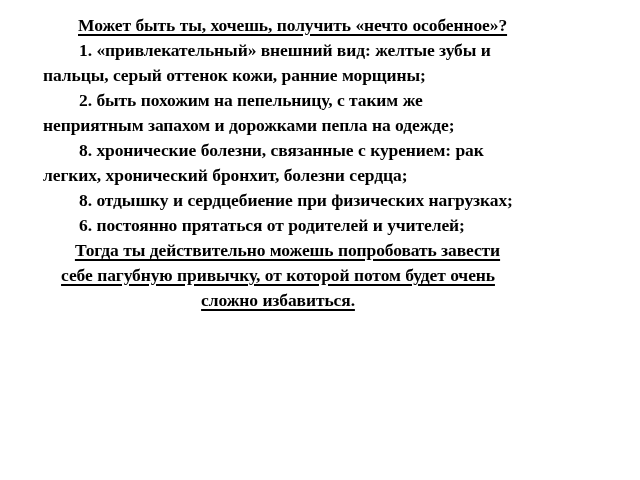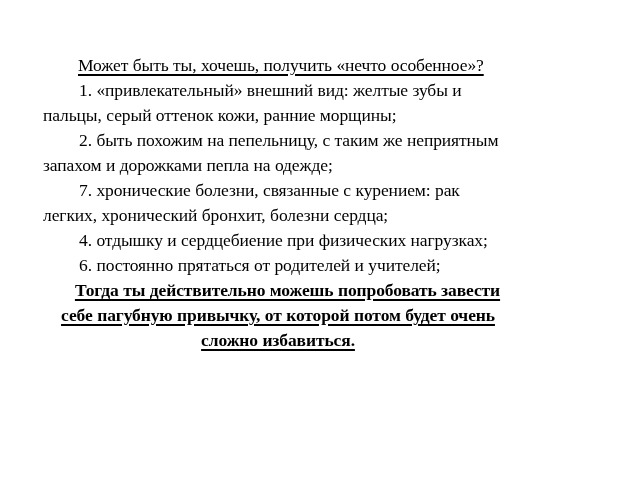--- a/index.html
+++ b/index.html
@@ -37,33 +37,32 @@
     padding: 0;
     font-size: 17.5px;
     line-height: 25px;
     text-align: left;
     letter-spacing: -0.1px;
     word-spacing: 0.2px;
   }
 
   
   .para-heading {
-    font-weight: normal;
+    font-weight: bold;
     text-indent: 35px;
-    margin-top: 40px;
   }
   .para-heading .u {
     text-decoration: underline;
     text-decoration-thickness: 1.5px;
     text-underline-offset: 2.5px;
   }
 
   
   .para-item {
-    font-weight: normal;
+    font-weight: bold;
     text-indent: 36px;
   }
 
   
   .para-closing {
     font-weight: bold;
     text-indent: 19px;
     text-align: center;
   }
   .para-closing .u {
@@ -82,23 +81,23 @@
 <div class="slide">
 
   <div class="text-body">
 
     <p class="para para-heading"><span class="u">Может быть ты, хочешь, получить «нечто особенное»?</span></p>
 
     <p class="para para-item"><span>1. «привлекательный» внешний вид: желтые зубы и пальцы, серый оттенок кожи, ранние морщины;</span></p>
 
     <p class="para para-item"><span>2. быть похожим на пепельницу, с таким же неприятным запахом и дорожками пепла на одежде;</span></p>
 
-    <p class="para para-item"><span>7. хронические болезни, связанные с курением: рак легких, хронический бронхит, болезни сердца;</span></p>
+    <p class="para para-item"><span>8. хронические болезни, связанные с курением: рак легких, хронический бронхит, болезни сердца;</span></p>
 
-    <p class="para para-item"><span>4. отдышку и сердцебиение при физических нагрузках;</span></p>
+    <p class="para para-item"><span>8. отдышку и сердцебиение при физических нагрузках;</span></p>
 
     <p class="para para-item"><span>6. постоянно прятаться от родителей и учителей;</span></p>
 
 
     <p class="para para-closing"><span class="u">Тогда ты действительно можешь попробовать завести себе пагубную привычку, от которой потом будет очень сложно избавиться.</span></p>
 
   </div>
 
 </div>
 

